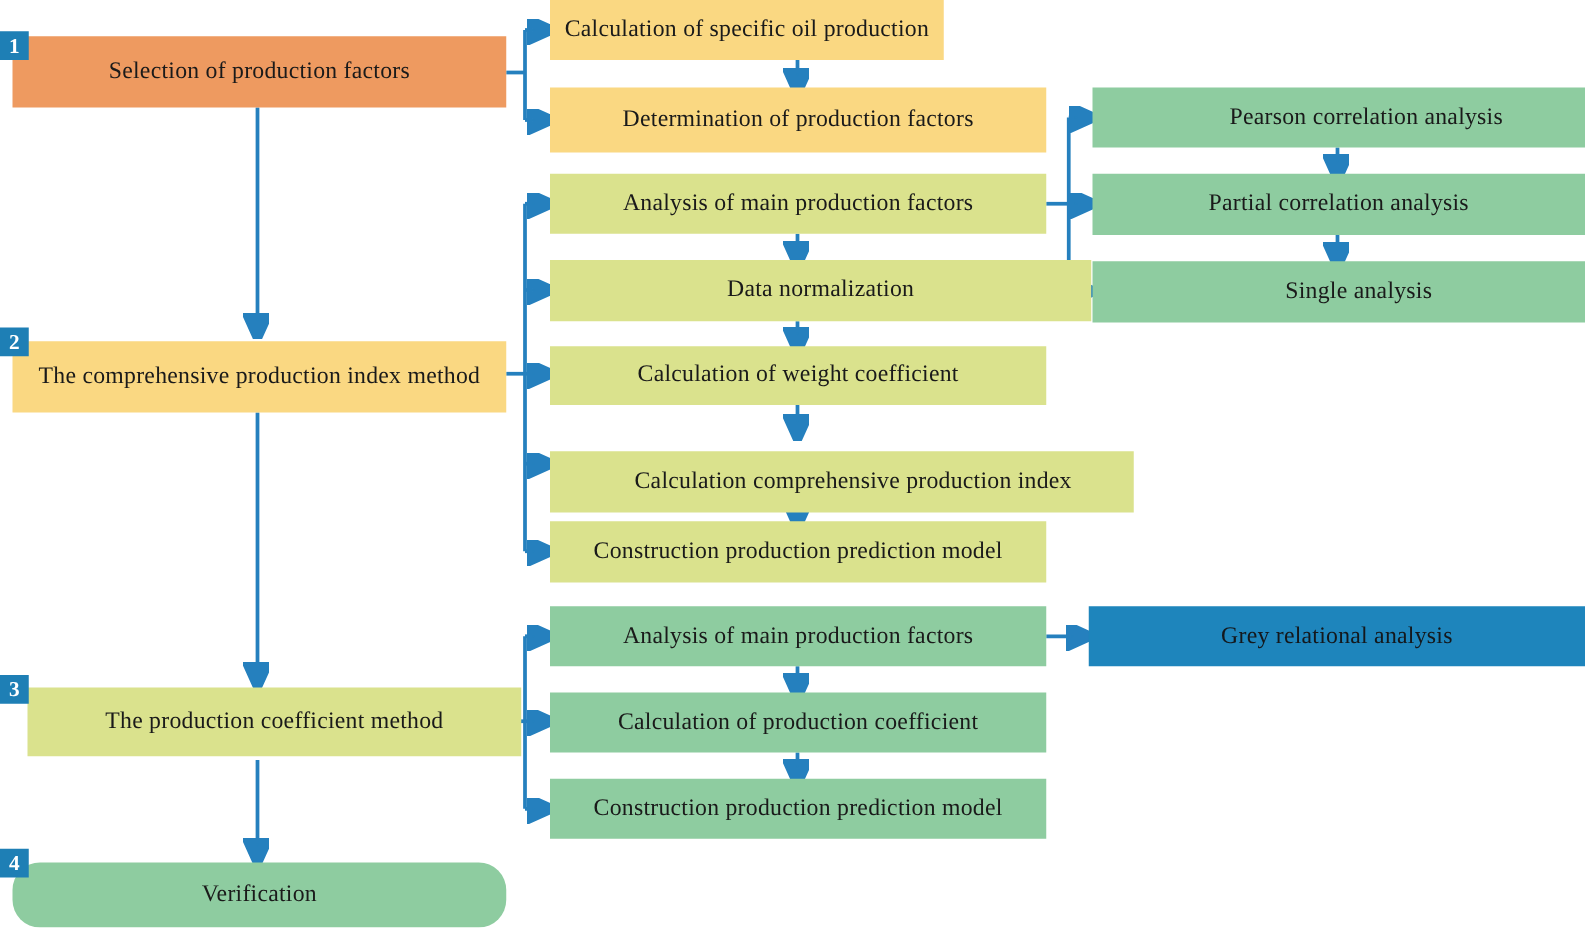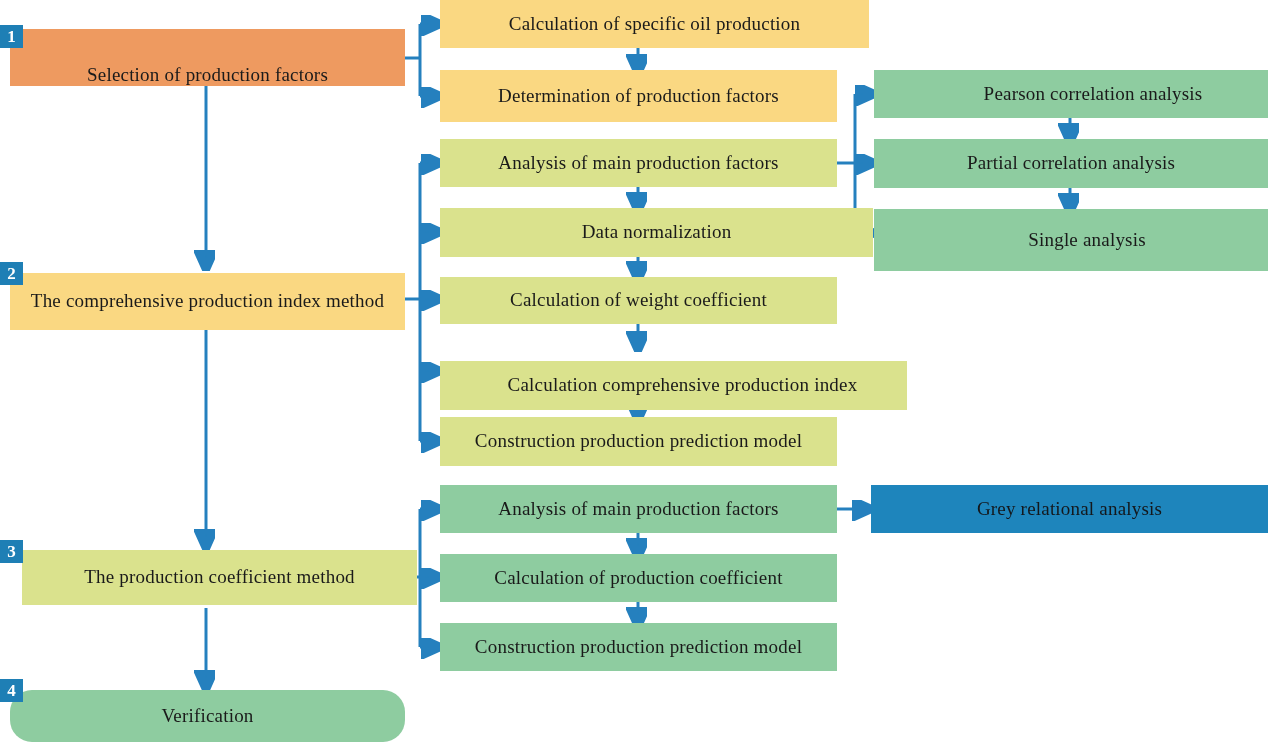--- a/index.html
+++ b/index.html
@@ -13,21 +13,21 @@
     display:flex;align-items:center;justify-content:center;
     text-align:center;
     color:#1a1a1a;
     font-size:19px;
     line-height:1.1;
     letter-spacing:.2px;
     box-sizing:border-box;
     padding:0 6px;
     z-index:3;
   }
-  .box.orange{background:#EE9A60;align-items:flex-end;}
+  .box.orange{background:#EE9A60;}
   .box.amber{background:#FAD882;}
   .box.lime{background:#DAE28D;}
   .box.green{background:#8ECCA0;}
   .box.blue{background:#1E85BC;}
   .badge{
     position:absolute;
     width:23px;height:23px;
     background:#1E7FB5;
     color:#ffffff;
     font-size:17px;
@@ -90,21 +90,21 @@
     <line x1="638" y1="602" x2="638" y2="623" marker-end="url(#ah)"></line>
 
     <line x1="837" y1="509" x2="868" y2="509" marker-end="url(#ah)"></line>
   </svg>
 
   <div class="box orange" style="left:10px;top:29px;width:395px;height:57px;">
     <span>Selection of production factors</span>
   </div>
   <div class="badge" style="left:0px;top:25px;">1</div>
 
-  <div class="box amber" style="left:440px;top:0px;width:429px;height:48px;">
+  <div class="box amber" style="left:440px;top:0px;width:315px;height:48px;">
     <span>Calculation of specific oil production</span>
   </div>
   <div class="box amber" style="left:440px;top:70px;width:397px;height:52px;">
     <span>Determination of production factors</span>
   </div>
 
   <div class="box amber" style="left:10px;top:273px;width:395px;height:57px;">
     <span>The comprehensive production index method</span>
   </div>
   <div class="badge" style="left:0px;top:262px;">2</div>
@@ -124,21 +124,21 @@
   <div class="box lime" style="left:440px;top:417px;width:397px;height:49px;">
     <span>Construction production prediction model</span>
   </div>
 
   <div class="box green" style="left:874px;top:70px;width:438px;height:48px;">
     <span>Pearson correlation analysis</span>
   </div>
   <div class="box green" style="left:874px;top:139px;width:394px;height:49px;">
     <span>Partial correlation analysis</span>
   </div>
-  <div class="box green" style="left:874px;top:209px;width:394px;height:62px;padding-left:38px;">
+  <div class="box green" style="left:874px;top:209px;width:394px;height:49px;padding-left:38px;">
     <span>Single analysis</span>
   </div>
 
   <div class="box lime" style="left:22px;top:550px;width:395px;height:55px;">
     <span>The production coefficient method</span>
   </div>
   <div class="badge" style="left:0px;top:540px;">3</div>
 
   <div class="box green" style="left:440px;top:485px;width:397px;height:48px;">
     <span>Analysis of main production factors</span>

